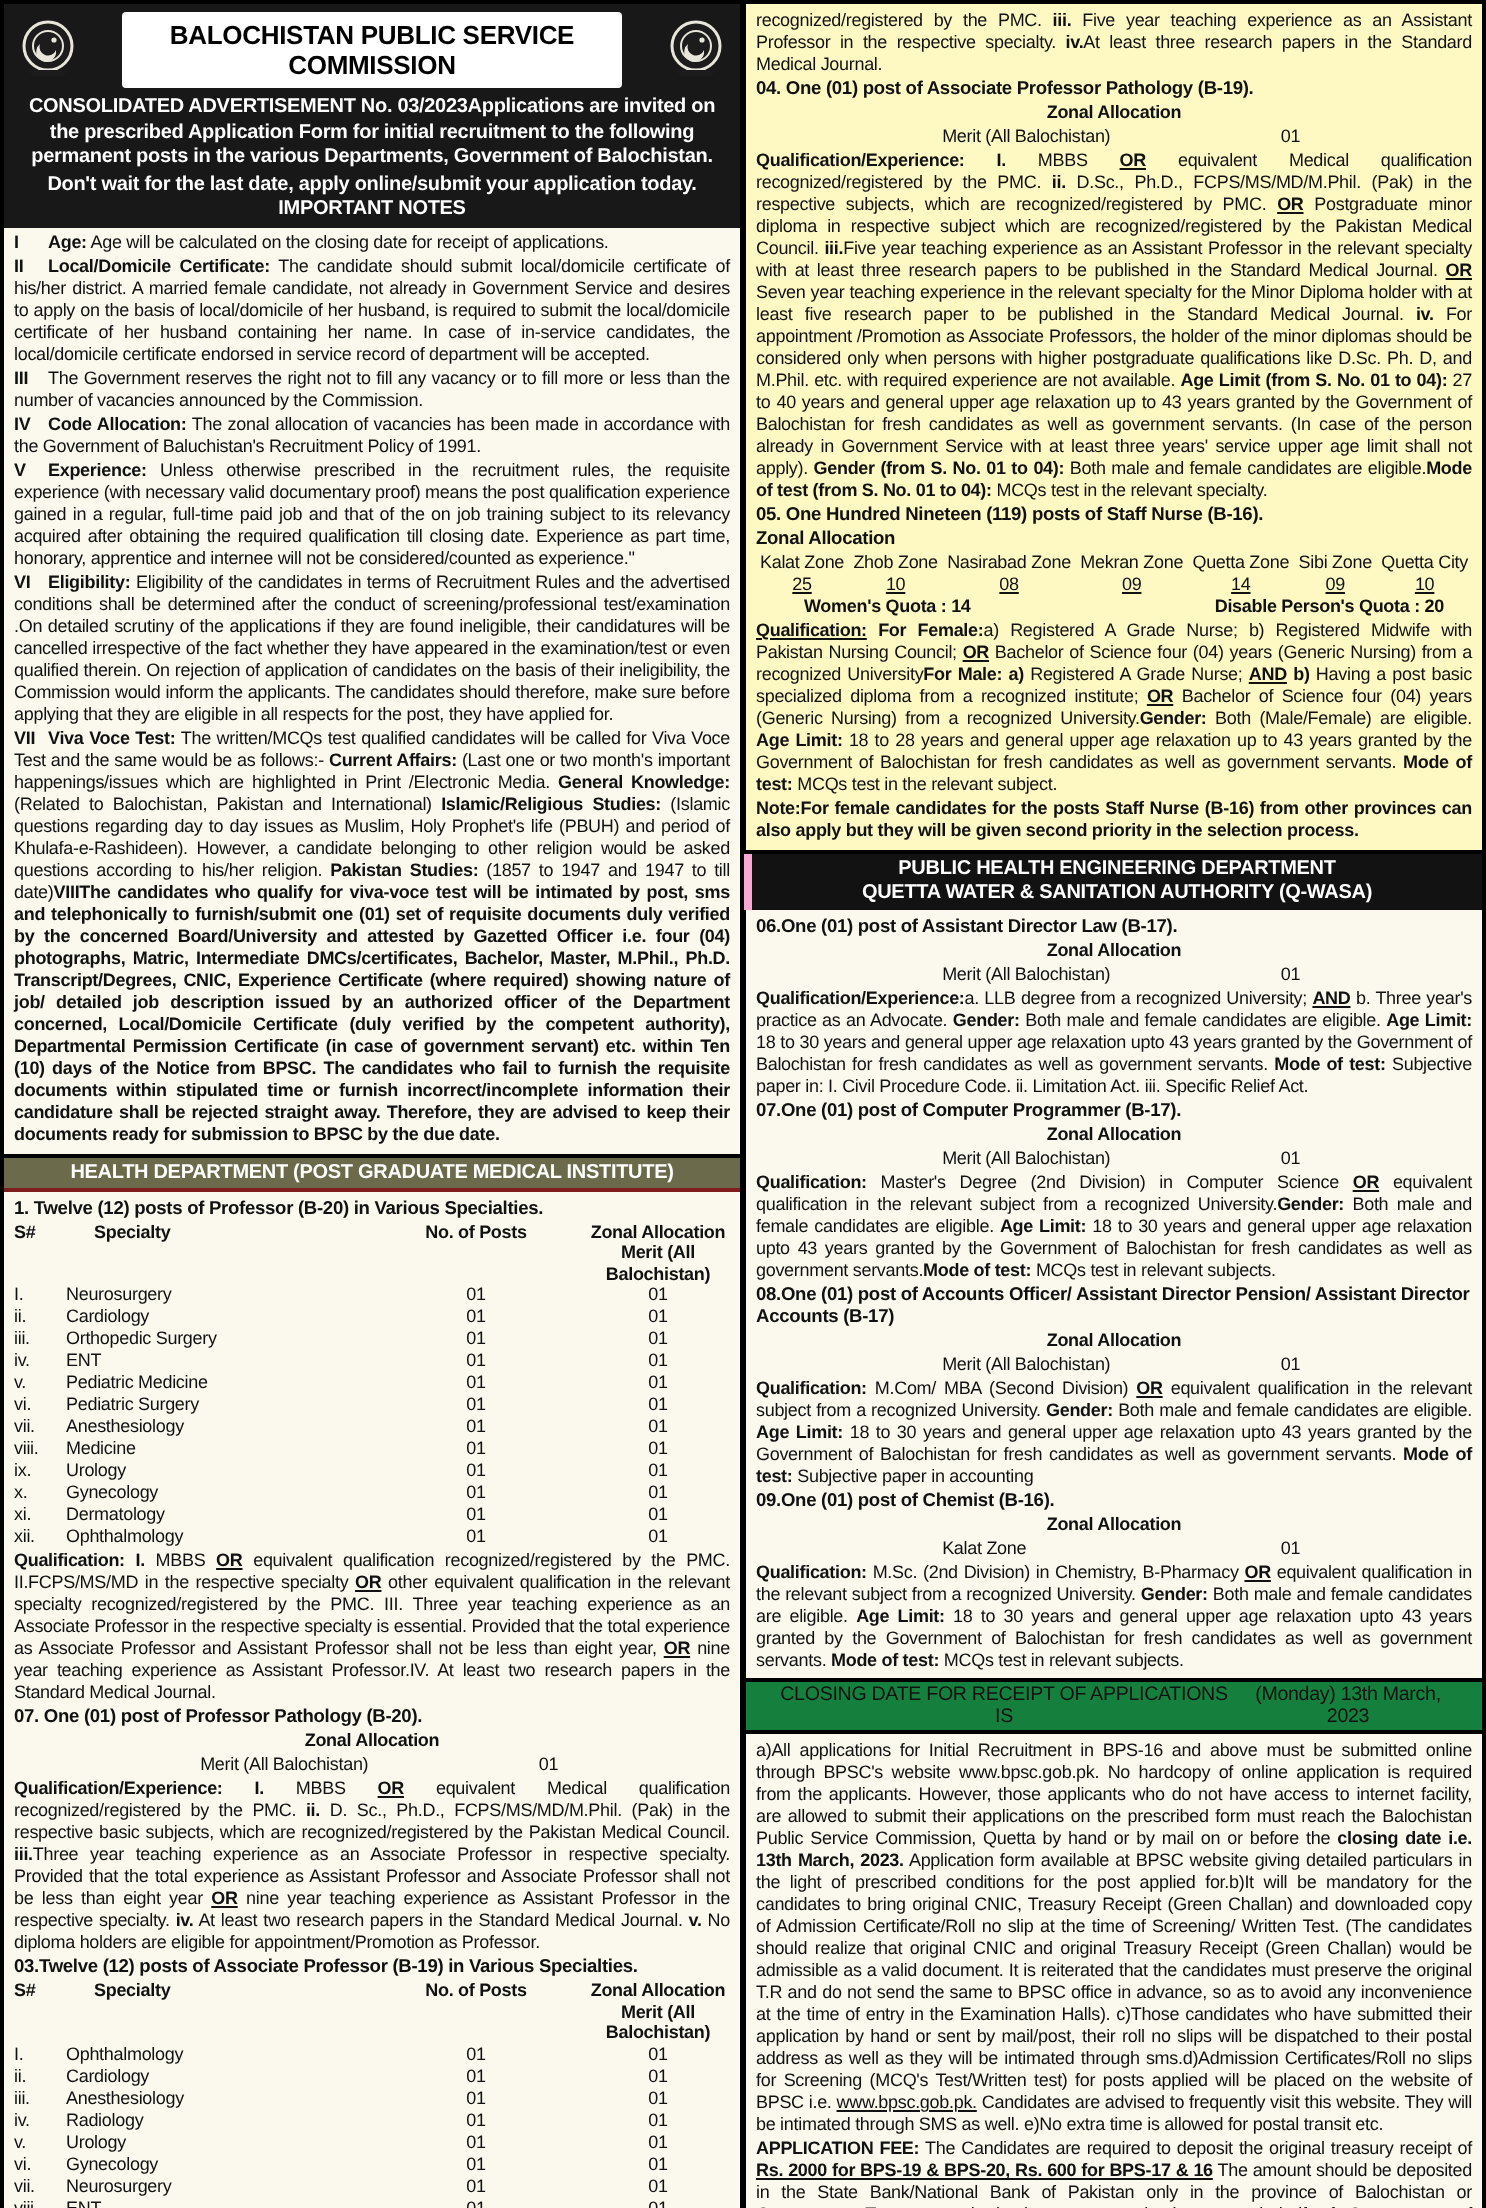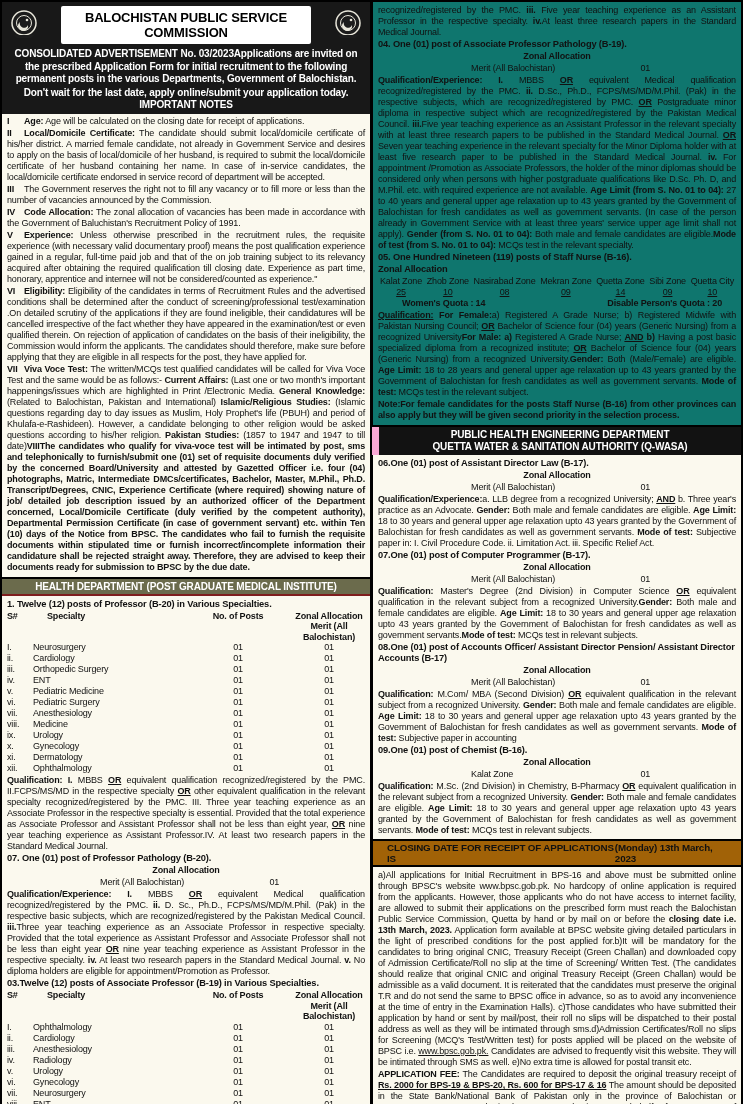--- a/index.html
+++ b/index.html
@@ -27,26 +27,26 @@
   .thead,.trow{display:grid;grid-template-columns:26px 150px 110px 1fr;}
   .thead{font-weight:bold;}
   .c3,.c4{text-align:center;}
   .zhead{line-height:10.5px;}
   .qual{margin:1px 0;text-align:justify;}
   .zonal-c{margin:1px 0;text-align:center;font-weight:bold;}
   .merit-row{display:flex;margin:0 0 1px;}
   .merit-row .ml{margin-left:26%;}
   .merit-row .mv{margin-left:auto;margin-right:24%;}
   
-  .sec-top{background:#0f766e;border:2px solid #000;border-left-width:1px;padding:2px 5px 3px;}
+  .sec-top{background:#fef9c3;border:2px solid #000;border-left-width:1px;padding:2px 5px 3px;}
   .phed-bar{background:#121212;color:#fff;font-weight:bold;font-size:10px;line-height:12px;
-            text-align:center;padding:2px 0;border-left:7px solid #f9a8d4;border-right:2px solid #000;}
+            text-align:center;padding:2px 0;border-left:4px solid #f9a8d4;border-right:2px solid #000;}
   .sec-mid{background:#fbf9ee;border:2px solid #000;border-top:none;border-left-width:1px;padding:2px 5px 2px;}
-  .closing-bar{background:#a16207;display:flex;justify-content:space-between;font-weight:bold;
-               font-size:9.8px;padding:1px 10px 1px 14px;border:2px solid #000;border-top:none;border-left-width:1px;}
+  .closing-bar{background:#15803d;display:flex;justify-content:space-between;font-weight:normal;
+               font-size:9.8px;padding:1px 10px 1px 14px;border:2px solid #000;border-top:none;border-left-width:1px;text-align:center;}
   .closing-text{background:#fbf9ee;border:2px solid #000;border-top:none;border-left-width:1px;padding:2px 5px;}
   .zones{display:flex;justify-content:space-between;margin:0 2px;}
   .zone{text-align:center;}
   .zone .zv{display:block;text-decoration:underline;}
   .quotas{display:flex;justify-content:space-between;font-weight:bold;padding:0 14px 0 24px;}
   .note-strong{margin:1px 0;text-align:justify;}
 </style>
 </head>
 <body>
 

